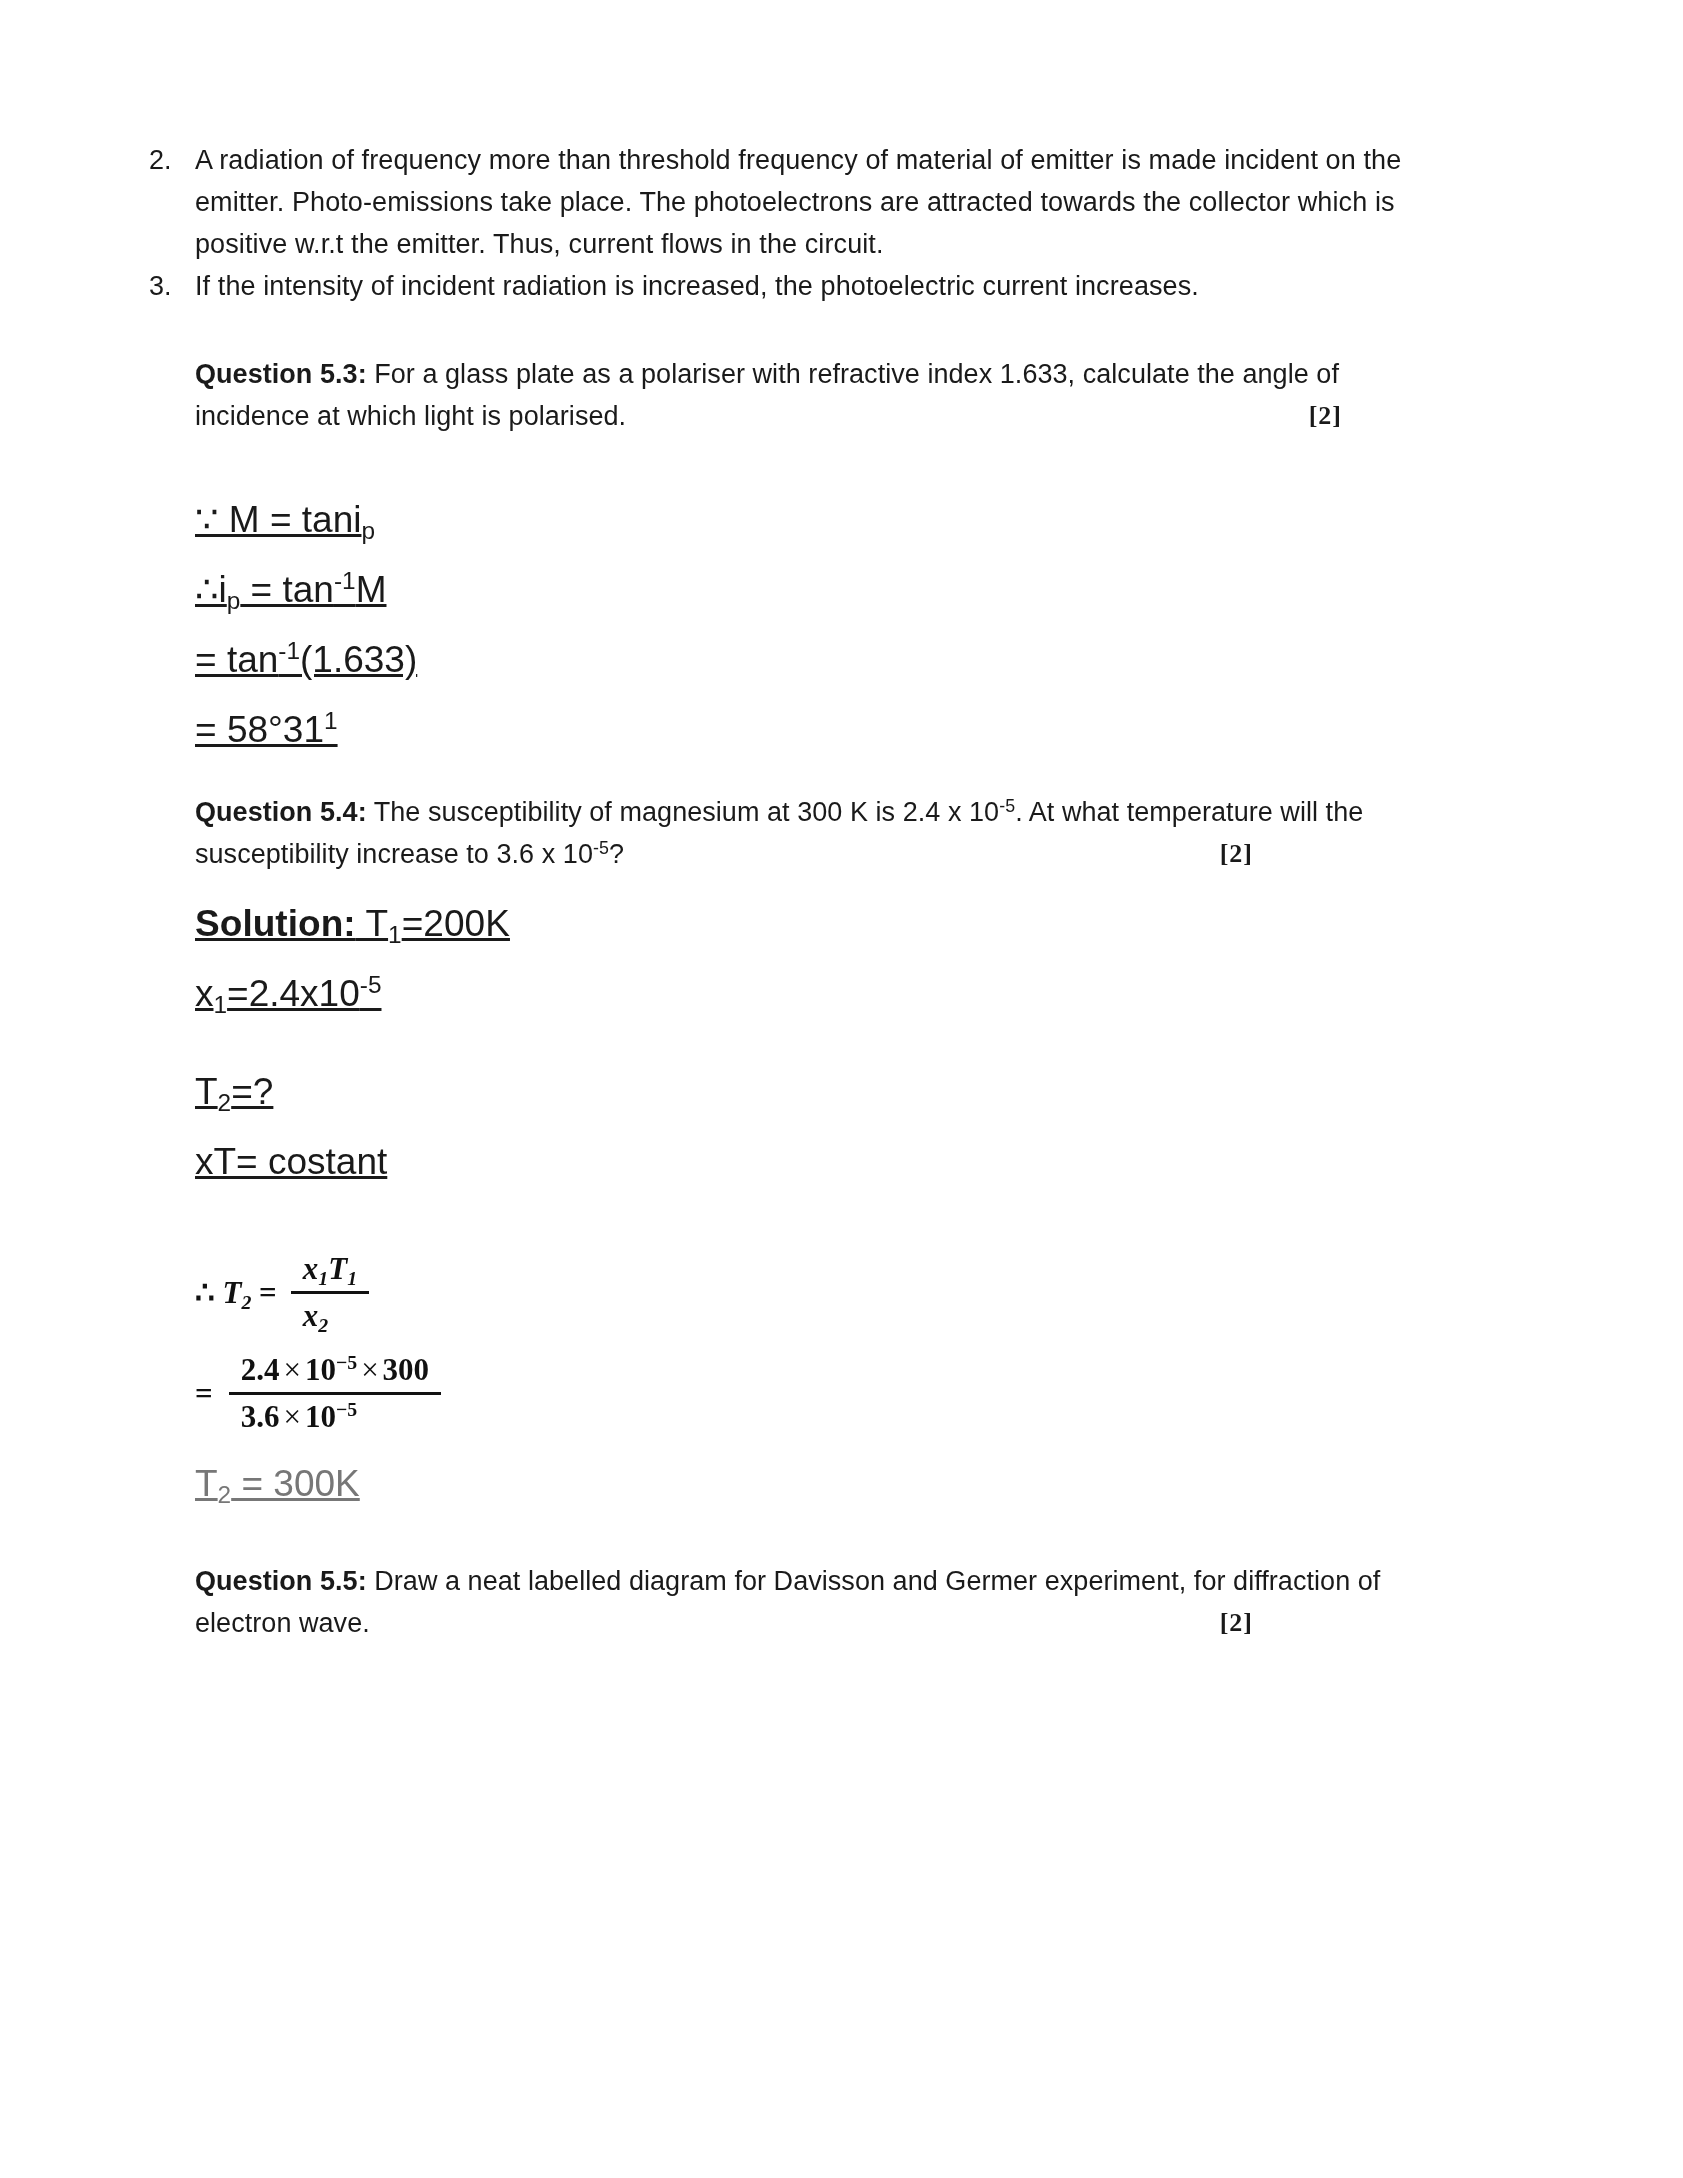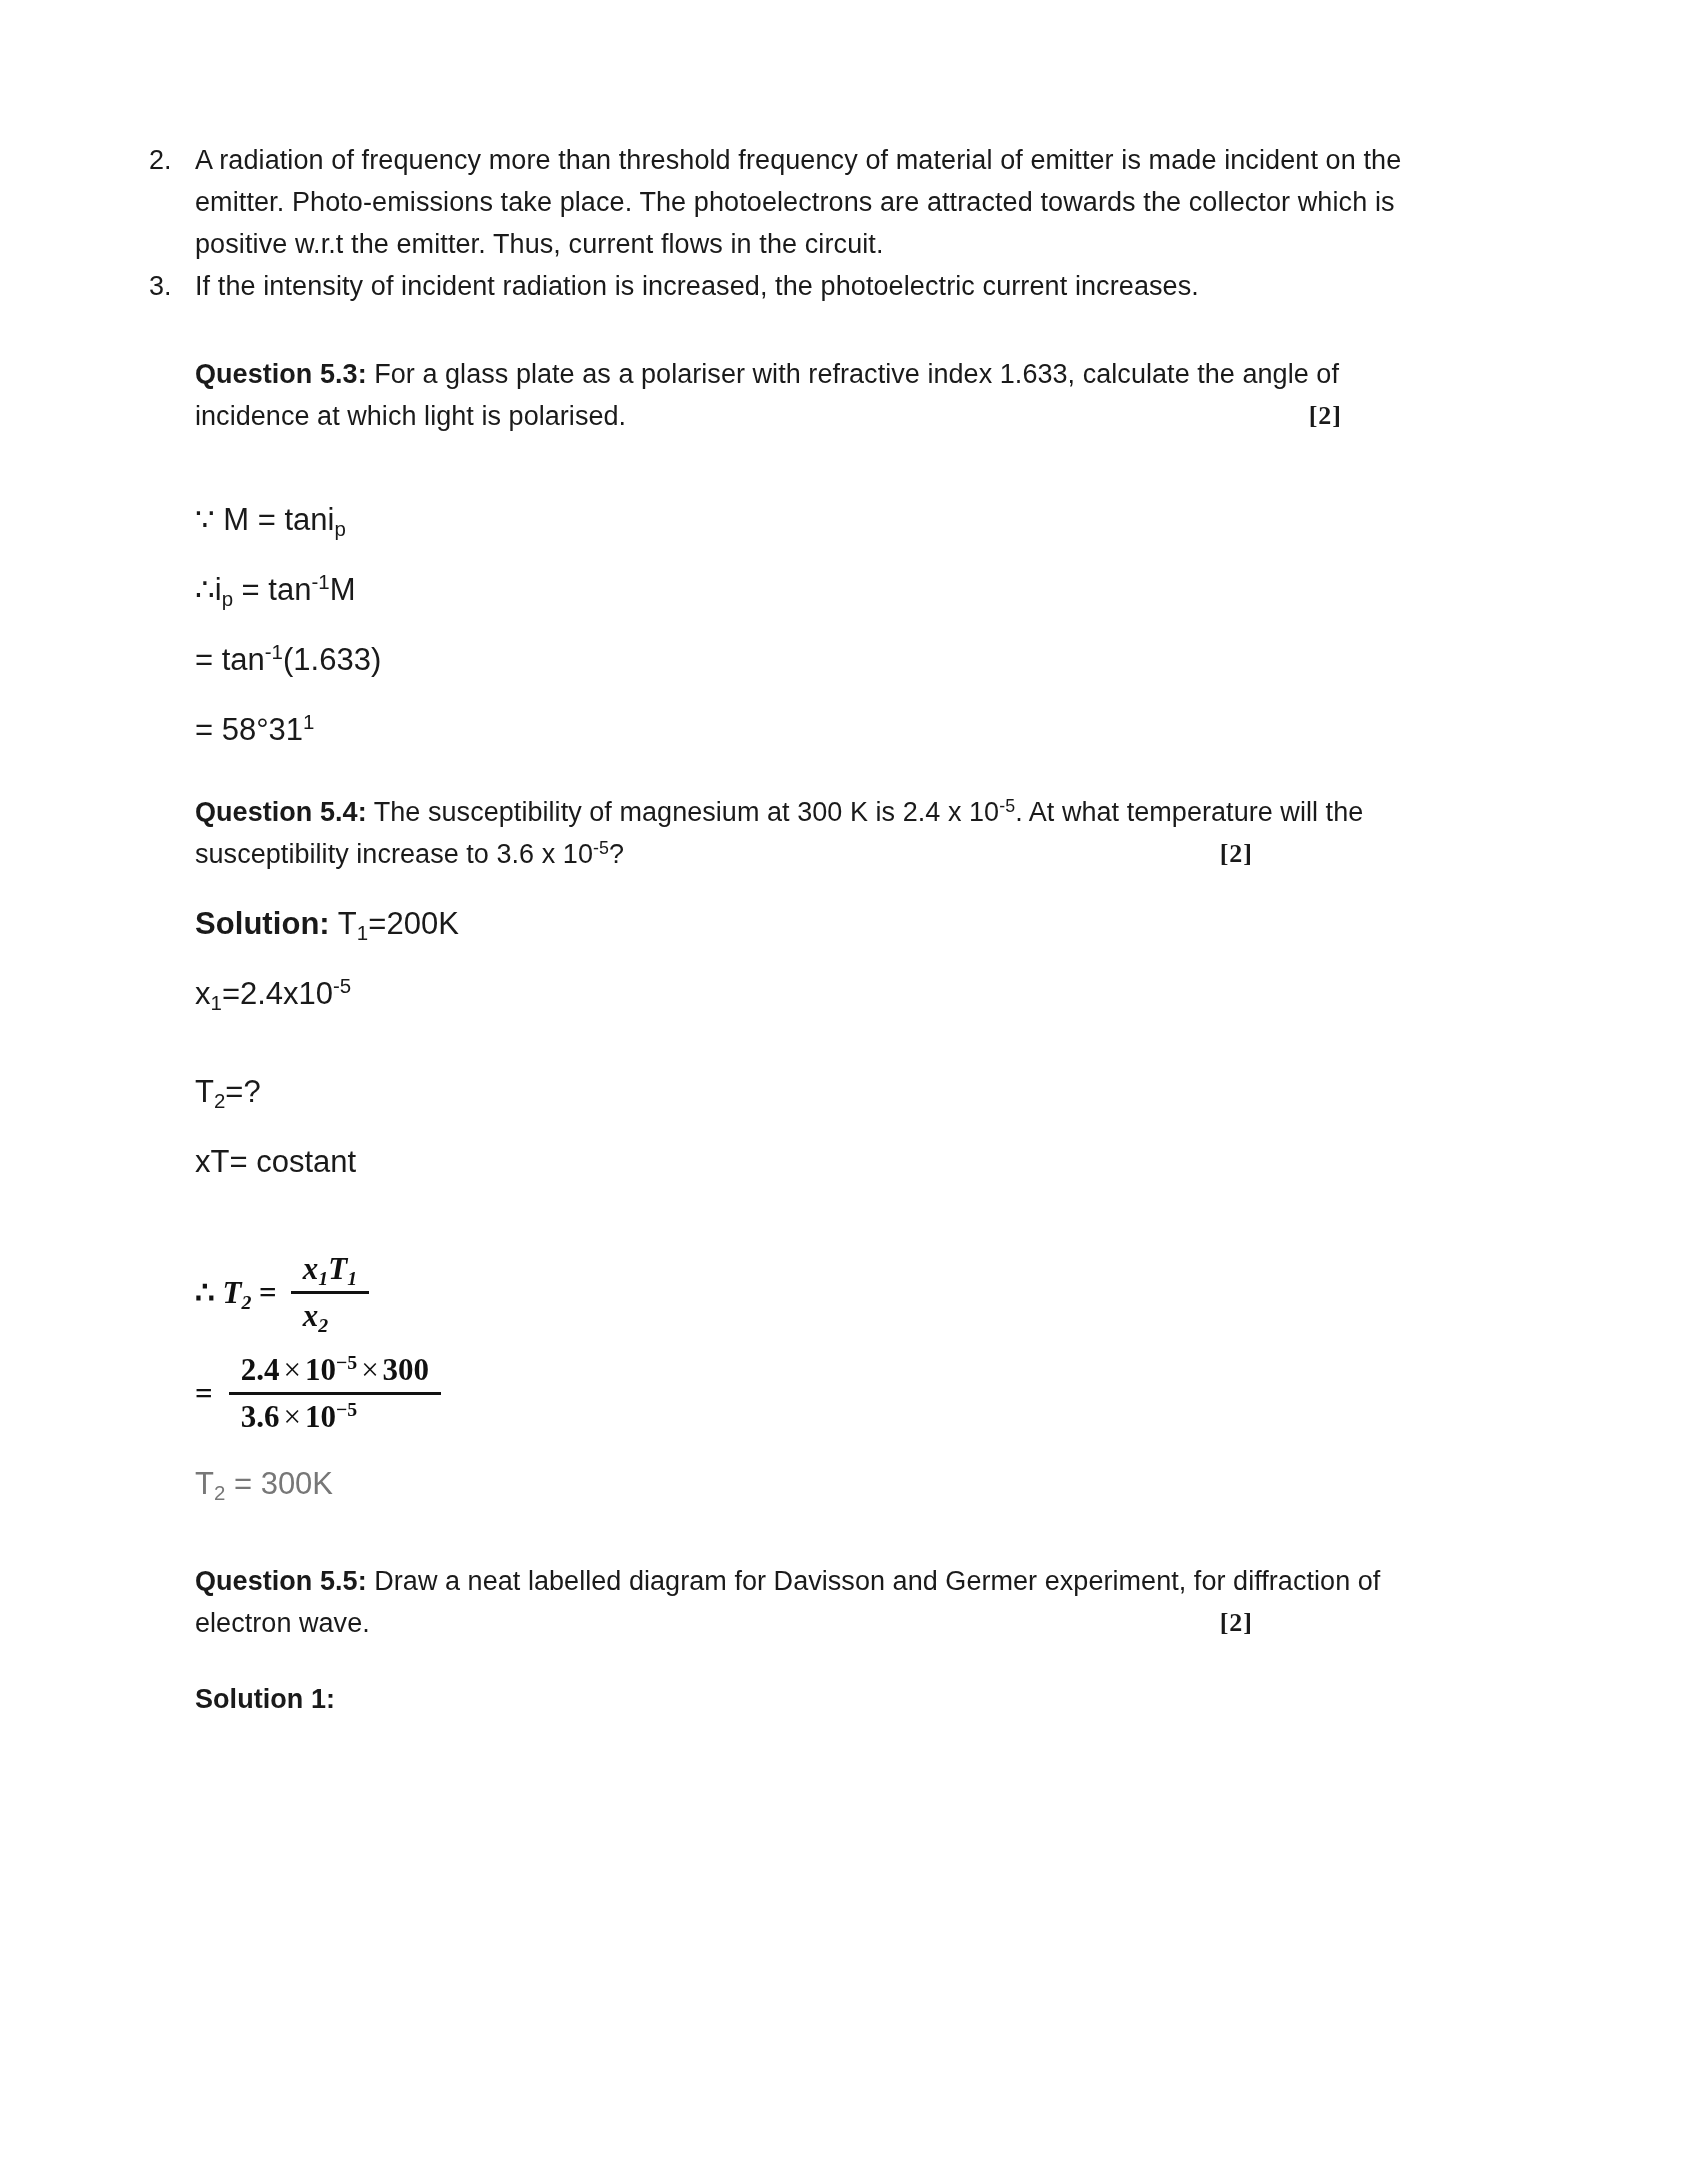--- a/index.html
+++ b/index.html
@@ -81,23 +81,24 @@
   .marks-inline {
     position: absolute;
     right: 114px;
     bottom: 0;
   }
   .marks-inline.wide {
     right: 203px;
   }
 
   .math {
-    font-size: 31px;
+    font-size: 37px;
     line-height: 42px;
     white-space: nowrap;
+    text-decoration: underline;
   }
   .math sub {
     font-size: 0.66em;
     vertical-align: -0.28em;
     line-height: 0;
   }
   .math sup {
     font-size: 0.66em;
     vertical-align: 0.52em;
     line-height: 0;
@@ -289,20 +290,17 @@
 
       <div class="sp-56"></div>
 
       <div class="q-para">
         <b class="lbl">Question 5.5:</b><span> Draw a neat labelled diagram for Davisson and Germer experiment, for diffraction of electron wave.</span>
         <span class="marks marks-inline wide">[2]</span>
       </div>
 
       <div class="sp-34"></div>
 
-      <div class="q-para">
-        <b class="lbl">Solution 1:</b>
-      </div>
 
     </div>
   </div>
 </div>
 
 
 </body></html>

